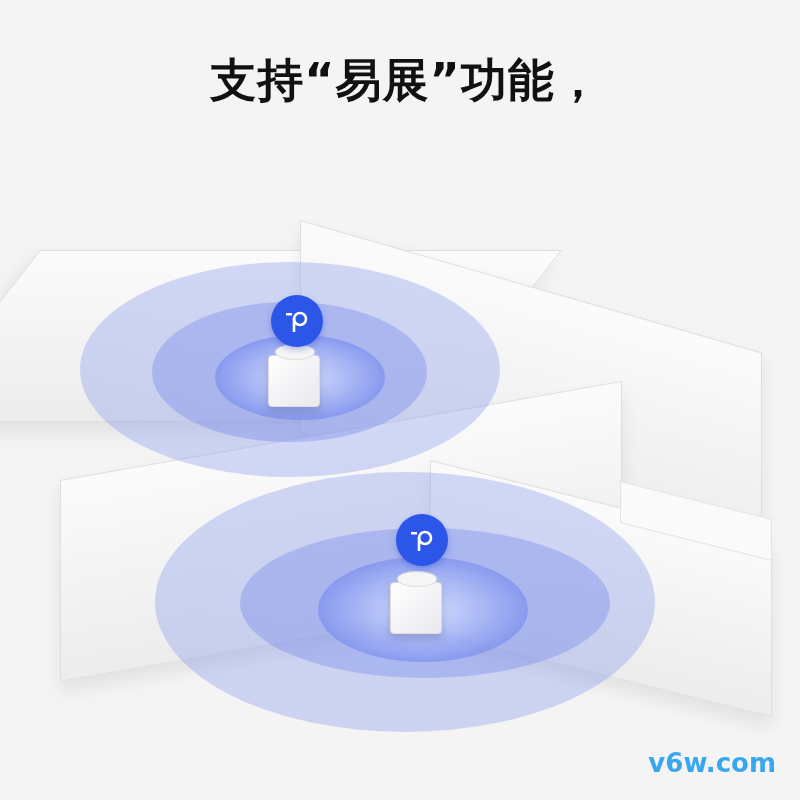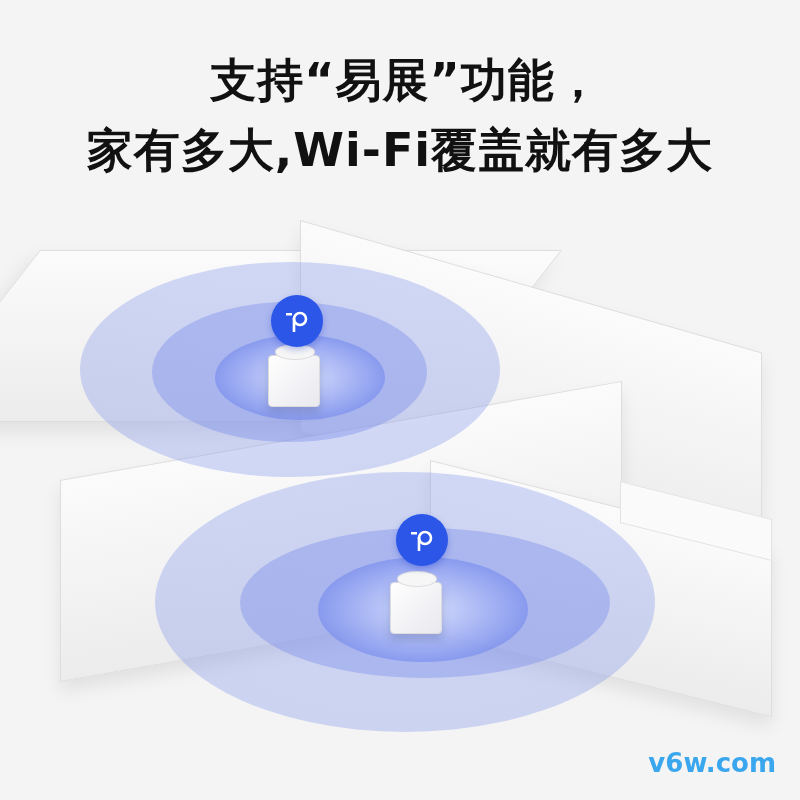--- a/index.html
+++ b/index.html
@@ -47,21 +47,20 @@
     position: absolute; right: 24px; top: 748px;
     color: #3aa6ee; font-size: 26px; font-weight: bold;
     font-family: "DejaVu Sans", sans-serif;
   }
 </style>
 </head>
 <body>
 
 <div class="headline">
   <div class="line1">支持“易展”功能，</div>
-  <div class="line2">家有多大,Wi-Fi覆盖就有多大</div>
 </div>
 
 <div class="scene">
 
   <div class="floor" style="left:40px;top:40px;width:520px;height:170px;transform:skewX(-38deg) ;transform-origin:left top;"></div>
   <div class="floor" style="left:300px;top:10px;width:460px;height:210px;transform:skewY(16deg);transform-origin:left top;"></div>
 
   <div class="floor" style="left:60px;top:270px;width:560px;height:200px;transform:skewY(-10deg);transform-origin:left top;"></div>
   <div class="floor" style="left:430px;top:250px;width:340px;height:170px;transform:skewY(14deg);transform-origin:left top;"></div>
   <div class="wall" style="left:620px;top:290px;width:150px;height:40px;transform:skewY(14deg);"></div>

